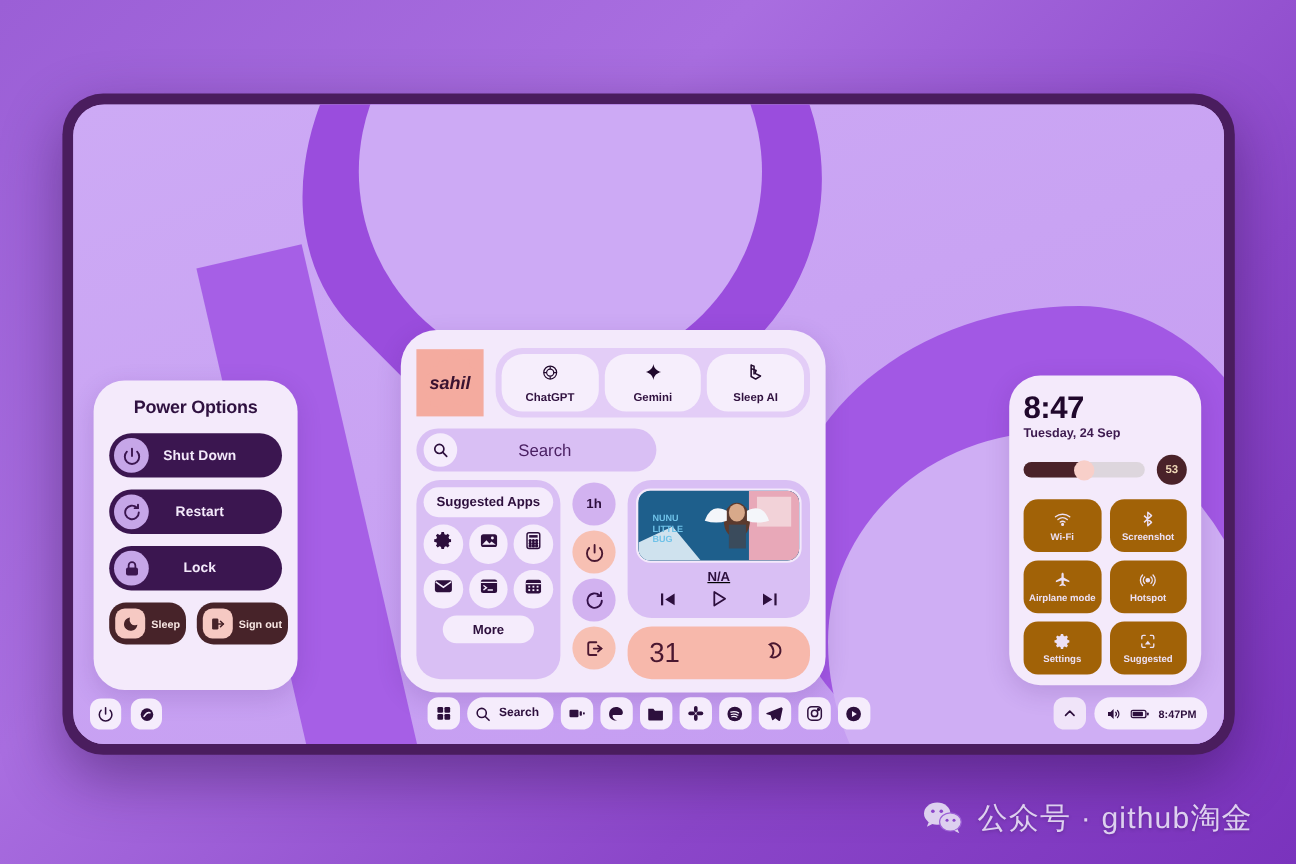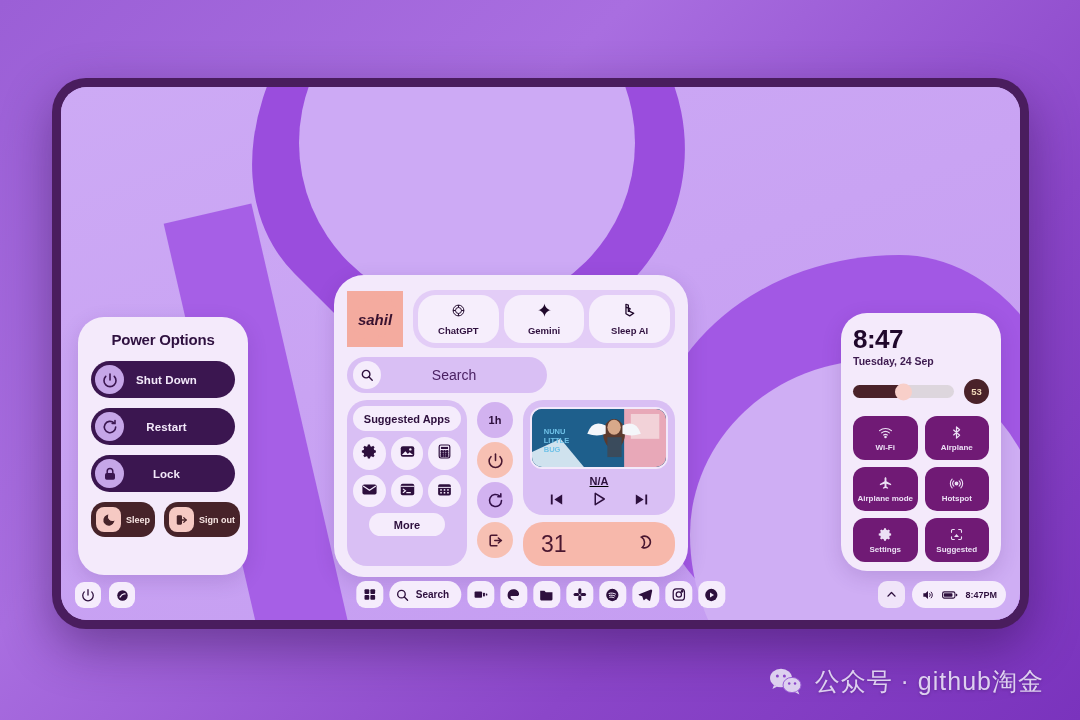--- a/index.html
+++ b/index.html
@@ -342,21 +342,21 @@
     background: #4a2229;
     display: flex; align-items: center; justify-content: center;
     color: #f0d9b8; font-size: 9.5px; font-weight: bold;
   }
   #cc-grid {
     display: grid;
     grid-template-columns: 1fr 1fr;
     gap: 7px;
   }
   .cc-tile {
-    background: #701a75;
+    background: #a16207;
     border-radius: 12px;
     height: 44px;
     display: flex; flex-direction: column;
     align-items: center; justify-content: center;
     gap: 3px;
   }
   .cc-tile-label { color: #ece0f5; font-size: 8px; font-weight: bold; }
 
   
   #taskbar-left { position: absolute; left: 14px; bottom: 12px; display: flex; gap: 8px; }
@@ -708,21 +708,21 @@
               <path d="M5.8 12.6a10 10 0 0 1 12.4 0"></path>
               <path d="M9 16a5.2 5.2 0 0 1 6 0"></path>
               <circle cx="12" cy="19.2" r="1.1" fill="#ece0f5"></circle>
           </svg>
           <span class="cc-tile-label">Wi-Fi</span>
         </div>
         <div class="cc-tile">
           <svg width="15" height="15" viewBox="0 0 24 24" fill="none" stroke="#ece0f5" stroke-width="1.9" stroke-linejoin="round">
             <path d="M7 7.5l10 9-5 4.5V3l5 4.5-10 9"></path>
           </svg>
-          <span class="cc-tile-label">Airplane</span>
+          <span class="cc-tile-label">Screenshot</span>
         </div>
         <div class="cc-tile">
           <svg width="15" height="15" viewBox="0 0 24 24" fill="#ece0f5">
             <path d="M12 2c.9 0 1.5.9 1.5 2.2v4.3l7.5 4.3v2l-7.5-2.3v4.2l2.6 1.9v1.6L12 19l-4.1 1.2v-1.6l2.6-1.9v-4.2L3 14.8v-2l7.5-4.3V4.2C10.5 2.9 11.1 2 12 2z"></path>
           </svg>
           <span class="cc-tile-label">Airplane mode</span>
         </div>
         <div class="cc-tile">
           <svg width="15" height="15" viewBox="0 0 24 24" fill="none" stroke="#ece0f5" stroke-width="1.8" stroke-linecap="round">
             <circle cx="12" cy="12" r="2.2" fill="#ece0f5"></circle>

